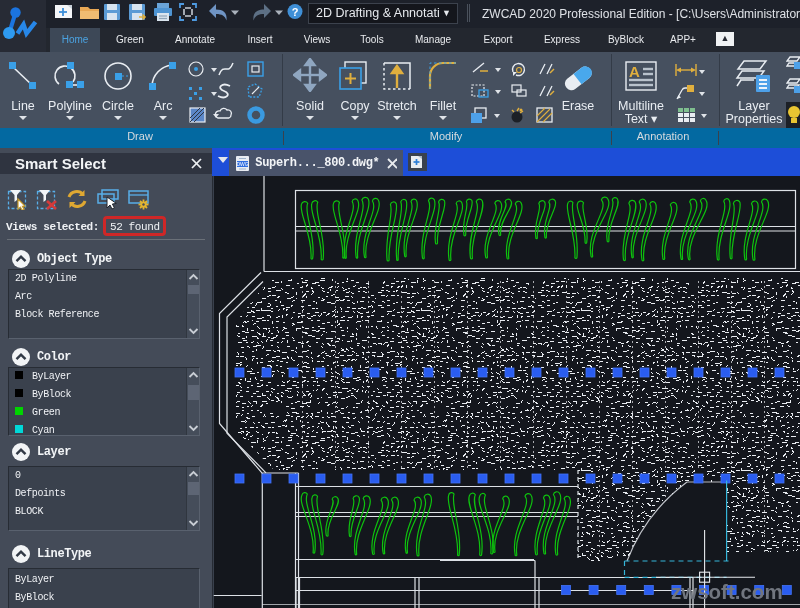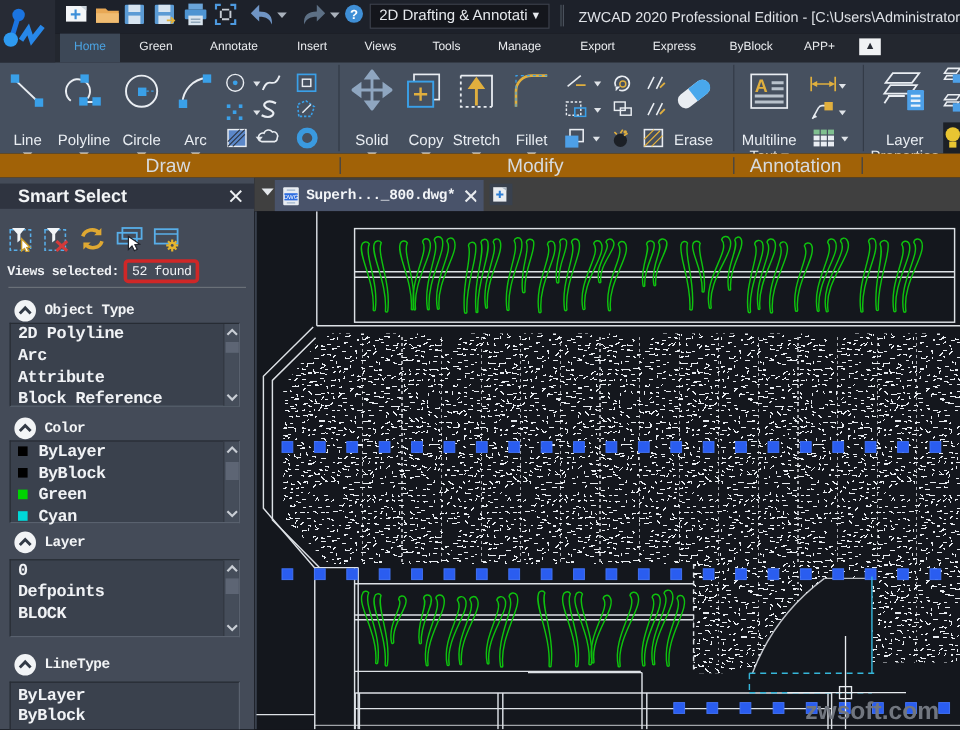--- a/index.html
+++ b/index.html
@@ -1,36 +1,36 @@
 <!DOCTYPE html>
 <html><head><meta charset="utf-8"><style>
 *{margin:0;padding:0;box-sizing:border-box}
 body{width:800px;height:608px;overflow:hidden;position:relative;font-family:"Liberation Sans",sans-serif;background:#14171d}
 .titlebar{position:absolute;left:0;top:0;width:800px;height:28px;background:#1d212a}
 .logoarea{position:absolute;left:0;top:0;width:46px;height:52px;background:#272b35;z-index:5}
 .tabrow{position:absolute;left:0;top:28px;width:800px;height:24px;background:#23272f}
 .rtab{position:absolute;top:28px;height:24px;line-height:24px;color:#e9ebee;font-size:10px;text-align:center}
 .hometab{background:#3d4857;color:#4ba3e2}
 .ribbon{position:absolute;left:0;top:52px;width:800px;height:76px;background:#46505f}
-.secbar{position:absolute;left:0;top:128px;width:800px;height:20px;background:#a16207;color:#d6dade;font-size:16px}
+.secbar{position:absolute;left:0;top:128px;width:800px;height:20px;background:#0369a1;color:#d6dade;font-size:11px}
 .seclab{position:absolute;top:2px;width:120px;margin-left:-60px;text-align:center}
 .bigbtn{position:absolute;top:4px;height:72px;text-align:center}
 .bicon{height:36px;display:flex;align-items:flex-end;justify-content:center}
-.blabel{color:#e9edf2;font-size:12.5px;margin-top:19px;line-height:13px}
+.blabel{color:#e9edf2;font-size:12.5px;margin-top:8px;line-height:13px}
 .caret{width:0;height:0;border:4px solid transparent;border-top:4.5px solid #dfe3e8;margin:3px auto 0}
 .scaret{width:0;height:0;border:3.5px solid transparent;border-top:4px solid #dfe3e8;position:absolute;right:-9px;top:8px}
 .sbtn{position:absolute;width:22px;height:20px}
 .panel{position:absolute;left:0;top:148px;width:212px;height:460px;background:#444b58}
 .phead{position:absolute;left:0;top:5px;width:212px;height:21px;background:#2f3440;color:#f2f4f6;font-weight:bold;font-size:15px;line-height:21px;padding-left:15px}
 .mono{font-family:"Liberation Mono",monospace}
 .listbox{position:absolute;left:8px;width:192px;background:#3a414d;border-top:1px solid #272c34;border-left:1px solid #272c34;border-bottom:1px solid #59616e;border-right:1px solid #59616e;color:#f0f2f5}
-.li{height:18px;line-height:18px;padding-left:6px;font-size:14px;font-weight:bold;letter-spacing:-0.4px;white-space:nowrap}
+.li{height:18px;line-height:18px;padding-left:6px;font-size:10px;font-weight:normal;letter-spacing:-0.4px;white-space:nowrap}
 .sechead{color:#f2f4f6;font-size:12px;font-weight:bold;font-family:"Liberation Mono",monospace;letter-spacing:-0.4px}
 .sbar{position:absolute;width:13px;background:#454d5a;border-left:1px solid #30363f}
-.canvtabs{position:absolute;left:212px;top:148px;width:588px;height:28px;background:#404040}
+.canvtabs{position:absolute;left:212px;top:148px;width:588px;height:28px;background:#1d4ed8}
 .sw{display:inline-block;width:8px;height:8px;margin-right:9px}
 </style></head><body>
 
 <div class="titlebar"></div>
 <div class="logoarea">
 <svg width="46" height="52" viewBox="0 0 46 52" style="position:absolute;left:0;top:0">
 <line x1="14.5" y1="16" x2="10.5" y2="29" stroke="#1b74e0" stroke-width="4.2"></line>
 <circle cx="15.5" cy="12.5" r="5.2" fill="#1b74e0"></circle>
 <circle cx="9" cy="33" r="6" fill="#2e9af0"></circle>
 <path d="M17.5,33.5 L23.5,24.5 L26.5,33.5 L35.5,22" stroke="#2787e8" stroke-width="4.4" fill="none"></path>
@@ -428,21 +428,20 @@
 <div style="position:absolute;left:11px;top:101px;display:flex;align-items:center;gap:6px">
 <svg width="20" height="20">
         <circle cx="10" cy="10" r="9" fill="#f2f4f6"></circle>
         <path d="M5.5,12.2 L10,7.6 L14.5,12.2" fill="none" stroke="#323a46" stroke-width="2.4"></path>
       </svg>
 <span class="sechead">Object Type</span>
     </div>
 <div class="listbox" style="top:121px;height:70px">
 <div class="li">2D Polyline</div>
       <div class="li">Arc</div>
-      <div class="li">Attribute</div>
       <div class="li">Block Reference</div>
 </div>
 <div class="sbar" style="left:186px;top:122px;height:68px">
       <svg width="13" height="10" style="position:absolute;top:2px;left:0">
         <path d="M2.5,7 L6.5,3 L10.5,7" fill="none" stroke="#c8cdd4" stroke-width="1.8"></path>
       </svg>
       <div style="position:absolute;left:1px;top:15px;width:11px;height:9px;background:#5d6574"></div>
       <svg width="13" height="10" style="position:absolute;bottom:2px;left:0">
         <path d="M2.5,3 L6.5,7 L10.5,3" fill="none" stroke="#c8cdd4" stroke-width="1.8"></path>
       </svg>

